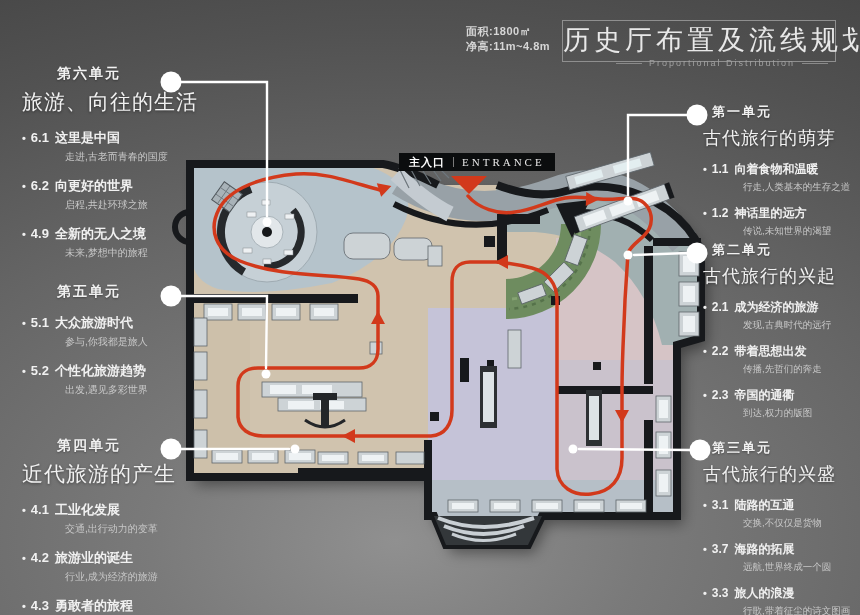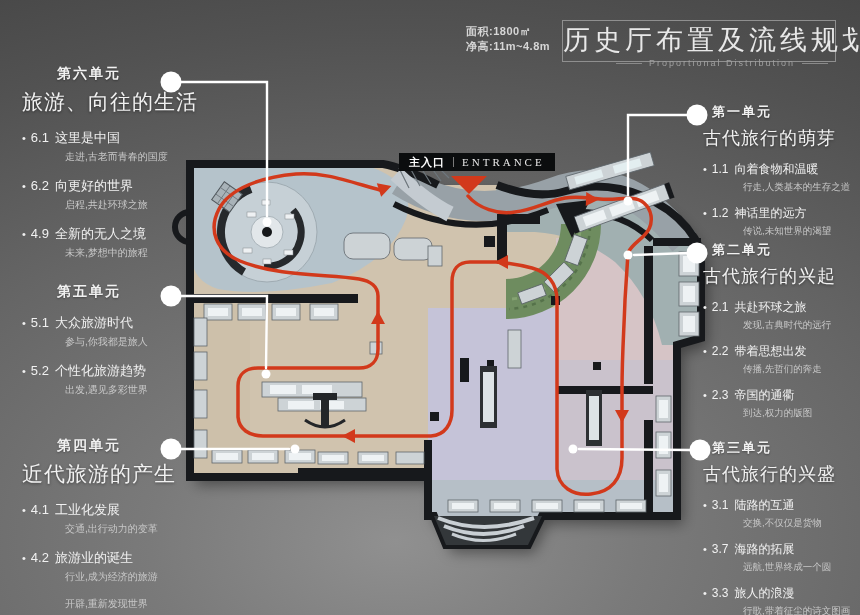--- a/index.html
+++ b/index.html
@@ -26,21 +26,21 @@
   .ent-cn{color:#fff;font-size:11px;font-weight:bold;letter-spacing:1px;}
   .ent-div{width:1px;height:10px;background:#7a7a7a;margin:0 8px;}
   .ent-en{color:#e8e8e8;font-size:11px;letter-spacing:3px;font-family:"Liberation Serif","DejaVu Serif",serif;}
 
   
   .unit{position:absolute;color:#f1f1f1;margin-top:7px;}
   .u-header{font-size:14px;font-weight:bold;letter-spacing:2px;margin-left:35px;text-shadow:0 1px 2px rgba(0,0,0,.35);}
   .u-title{font-family:"Liberation Serif","DejaVu Serif",serif;font-size:21px;letter-spacing:1px;margin-top:5px;white-space:nowrap;text-shadow:0 1px 3px rgba(0,0,0,.45);}
   .u-items{margin-top:7px;}
   .u-item{margin-top:13px;}
-  .u-line{font-size:13px;font-weight:normal;white-space:nowrap;}
+  .u-line{font-size:13px;font-weight:bold;white-space:nowrap;}
   .bullet{font-size:11px;margin-right:5px;}
   .num{margin-right:6px;}
   .u-desc{font-size:10px;font-weight:normal;color:#c8c8c8;margin-left:43px;margin-top:3px;white-space:nowrap;}
   .unit.right{width:160px;}
   .unit.right .u-header{margin-left:9px;font-size:13px;}
   .unit.right .u-title{font-size:18px;}
   .unit.right .u-line{font-size:12px;}
   .unit.right .u-item{margin-top:11px;}
   .unit.right .u-desc{font-size:9.5px;margin-left:40px;}
 </style>
@@ -325,20 +325,21 @@
     <div class="u-items">
       <div class="u-item">
         <div class="u-line"><span class="bullet">•</span><span class="num">4.1</span><span>工业化发展</span></div>
         <div class="u-desc">交通,出行动力的变革</div>
       </div>
       <div class="u-item">
         <div class="u-line"><span class="bullet">•</span><span class="num">4.2</span><span>旅游业的诞生</span></div>
         <div class="u-desc">行业,成为经济的旅游</div>
       </div>
       <div class="u-item">
+        <div class="u-line"><span class="bullet">•</span><span class="num">4.3</span><span>勇敢者的旅程</span></div>
         <div class="u-desc">开辟,重新发现世界</div>
       </div>
     </div>
   </div>
 
   <div class="unit right" style="left:703px;top:96px">
     <div class="u-header">第一单元</div>
     <div class="u-title">古代旅行的萌芽</div>
     <div class="u-items">
       <div class="u-item">
@@ -350,21 +351,21 @@
         <div class="u-desc">传说,未知世界的渴望</div>
       </div>
     </div>
   </div>
 
   <div class="unit right" style="left:703px;top:234px">
     <div class="u-header">第二单元</div>
     <div class="u-title">古代旅行的兴起</div>
     <div class="u-items">
       <div class="u-item">
-        <div class="u-line"><span class="bullet">•</span><span class="num">2.1</span><span>共赴环球之旅</span></div>
+        <div class="u-line"><span class="bullet">•</span><span class="num">2.1</span><span>成为经济的旅游</span></div>
         <div class="u-desc">发现,古典时代的远行</div>
       </div>
       <div class="u-item">
         <div class="u-line"><span class="bullet">•</span><span class="num">2.2</span><span>带着思想出发</span></div>
         <div class="u-desc">传播,先哲们的奔走</div>
       </div>
       <div class="u-item">
         <div class="u-line"><span class="bullet">•</span><span class="num">2.3</span><span>帝国的通衢</span></div>
         <div class="u-desc">到达,权力的版图</div>
       </div>

